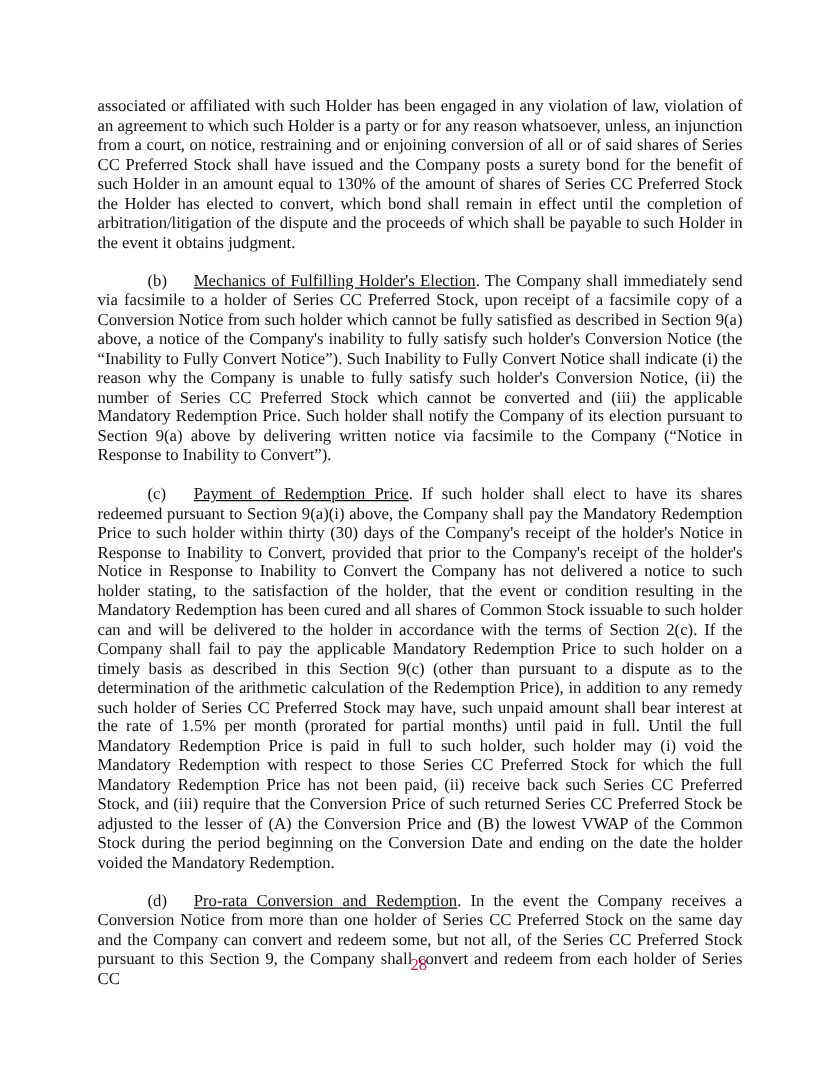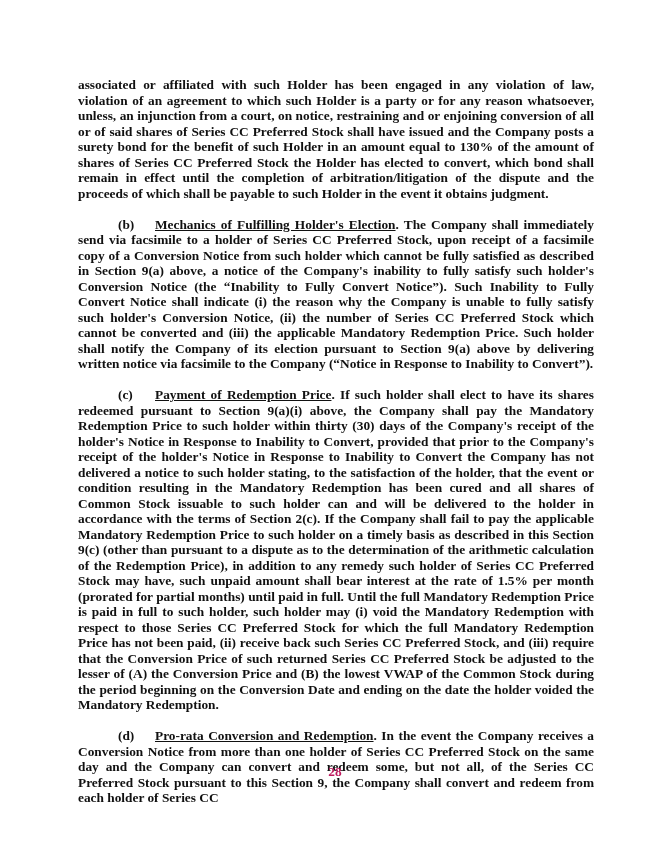--- a/index.html
+++ b/index.html
@@ -1,18 +1,18 @@
 <!DOCTYPE html>
 <html><head>
 <meta charset="utf-8">
 <style>
   html, body { margin: 0; padding: 0; background: #ffffff; }
   body { width: 670px; height: 867px; position: relative; overflow: hidden; }
   .page {
-    position: absolute; left: 0; top: 0; width: 670px; height: 867px; background: #fff; font-weight: bold;
+    position: absolute; left: 0; top: 0; width: 670px; height: 867px; background: #fff;
   }
   .content {
     position: absolute; left: 78px; top: 77px; width: 516px;
     font-family: "Liberation Serif", "DejaVu Serif", serif;
     font-size: 13.35px; line-height: 15.5px; color: #111;
     text-align: justify;
   }
   .para { margin: 0 0 15.5px 0; }
   .para.last { margin-bottom: 10px; }
   .indent-label { display: inline-block; margin-left: 40px; width: 37px; }

